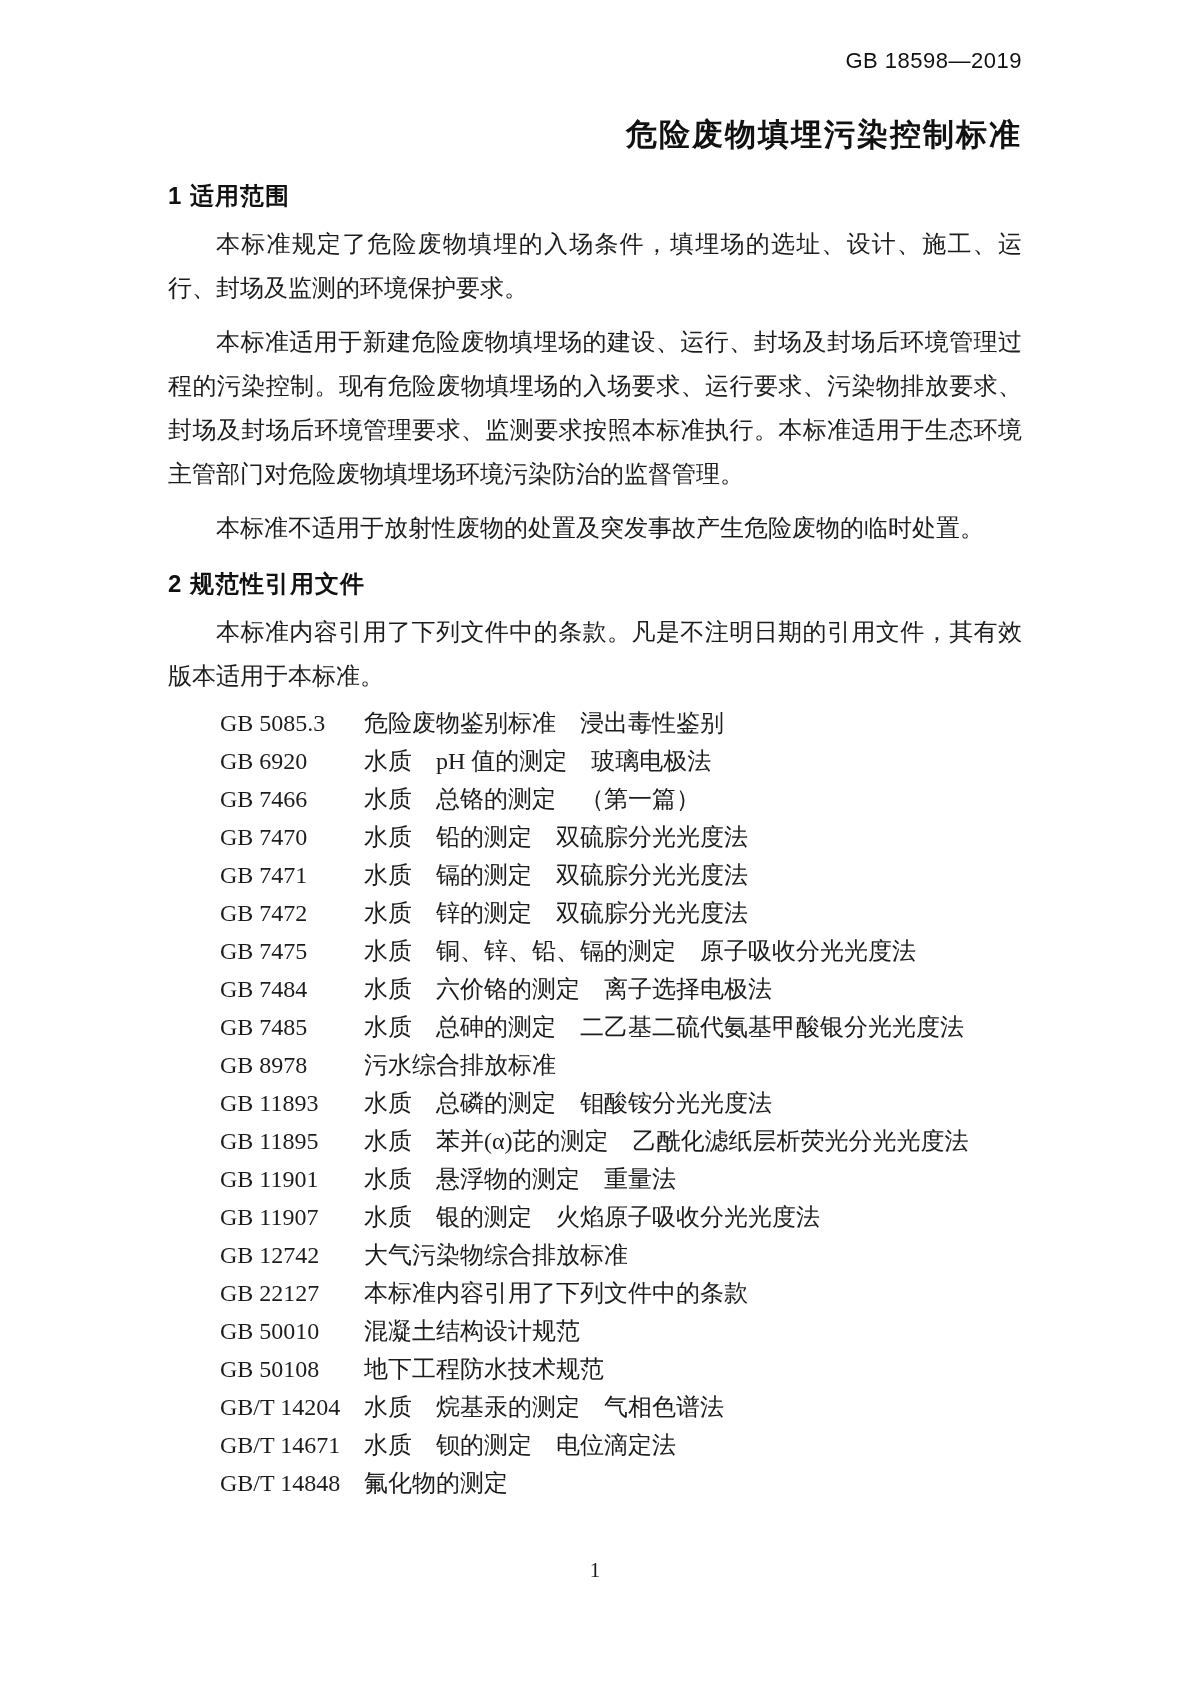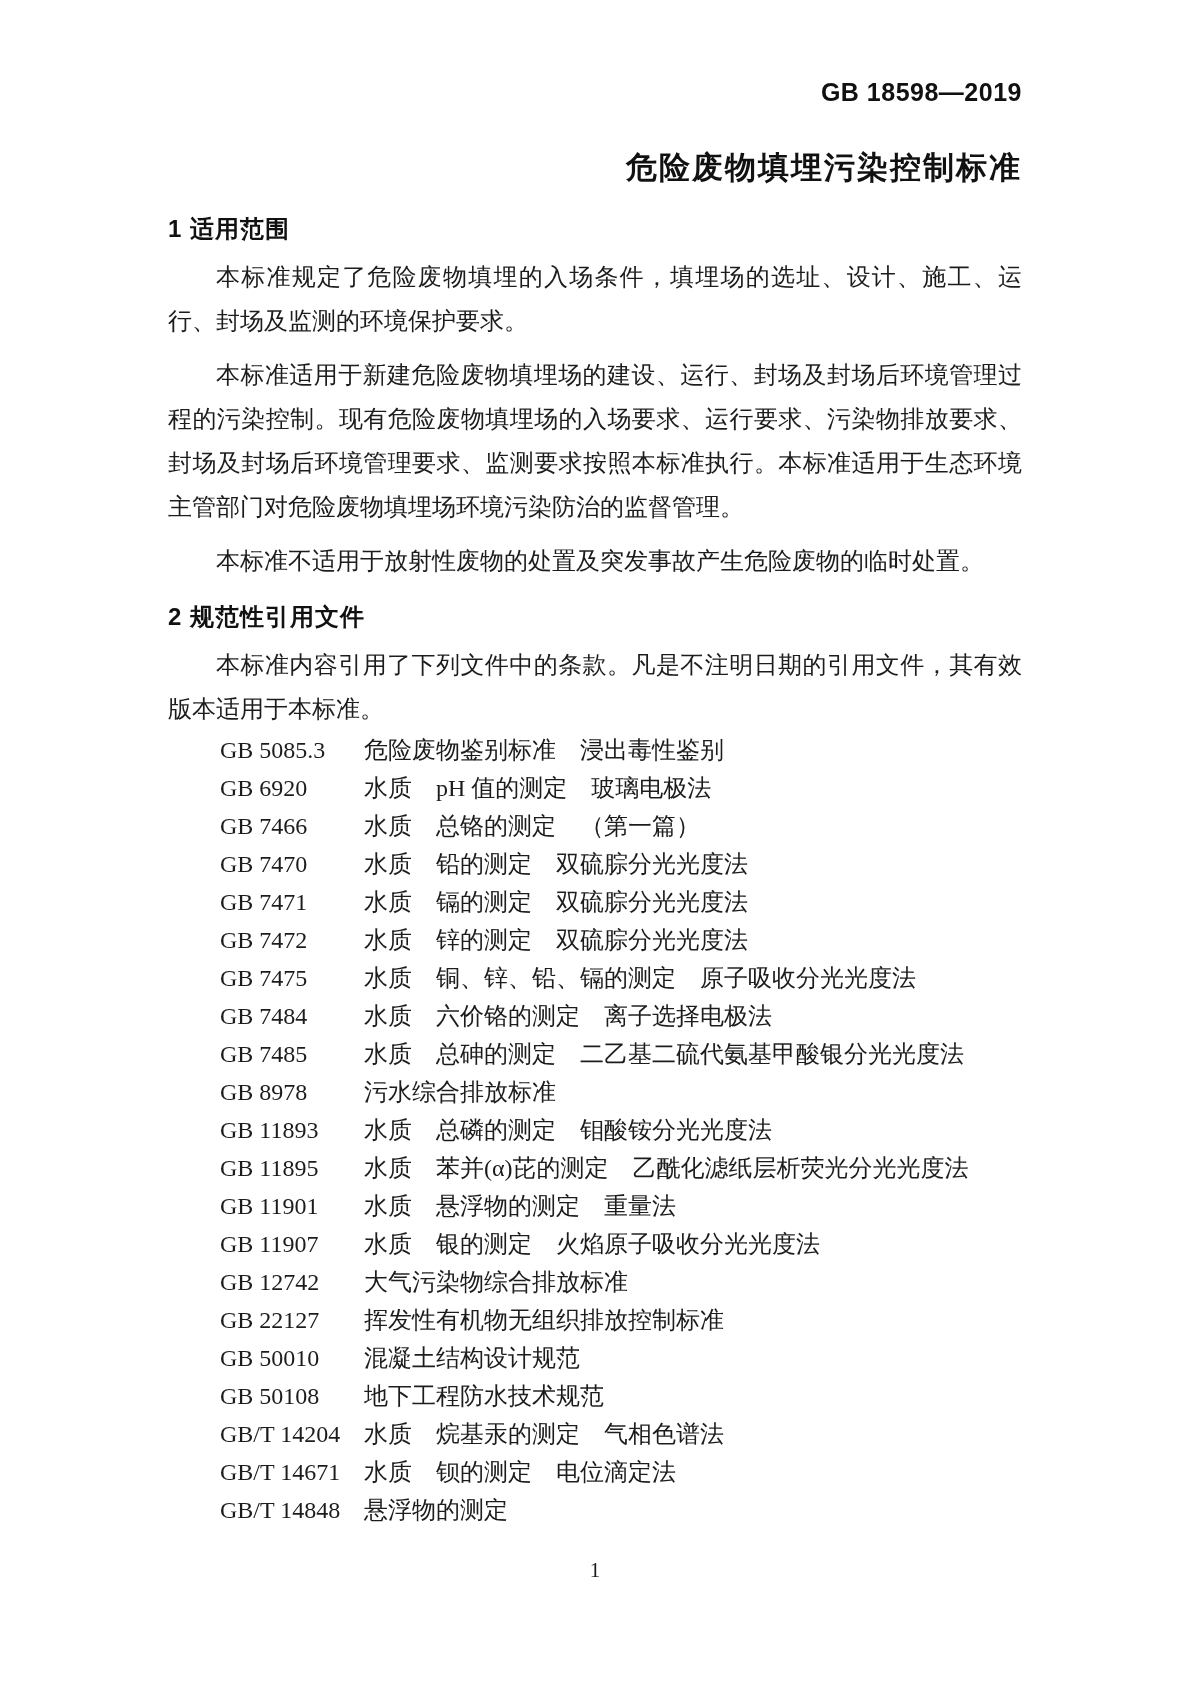--- a/index.html
+++ b/index.html
@@ -11,25 +11,25 @@
     -webkit-font-smoothing: antialiased;
   }
   .page {
     position: relative;
     width: 1190px; height: 1683px;
     padding: 0 168px;
     background: #ffffff;
     overflow: hidden;
   }
   .doc-header {
-    padding-top: 78px;
+    padding-top: 48px;
     text-align: right;
     font-family: "Liberation Sans", "DejaVu Sans", sans-serif;
-    font-weight: bold;
-    font-size: 25px;
+    font-weight: normal;
+    font-size: 22px;
     letter-spacing: 0.5px;
     color: #111111;
   }
   .doc-title {
     margin-top: 40px;
     text-align: right;
     font-family: "Liberation Sans", "DejaVu Sans", sans-serif;
     font-weight: bold;
     font-size: 31px;
     letter-spacing: 2px;
@@ -45,21 +45,21 @@
   }
   .sec-heading.second { margin-top: 18px; }
   .para {
     margin-top: 10px;
     font-size: 24px;
     line-height: 44px;
     text-align: justify;
     text-indent: 2em;
     color: #1c1c1c;
   }
-  .ref-list { }
+  .ref-list { margin-top: 6px; }
   .ref-row {
     display: flex;
     line-height: 38px;
     font-size: 24px;
     padding-left: 52px;
     color: #1c1c1c;
   }
   .ref-code {
     flex: 0 0 144px;
     white-space: pre;
@@ -171,21 +171,21 @@
         <span class="ref-title">水质　银的测定　火焰原子吸收分光光度法</span>
       </div>
 
       <div class="ref-row">
         <span class="ref-code">GB 12742</span>
         <span class="ref-title">大气污染物综合排放标准</span>
       </div>
 
       <div class="ref-row">
         <span class="ref-code">GB 22127</span>
-        <span class="ref-title">挥发性有机物无组织排放控制标准</span>
+        <span class="ref-title">本标准内容引用了下列文件中的条款</span>
       </div>
 
       <div class="ref-row">
         <span class="ref-code">GB 50010</span>
         <span class="ref-title">混凝土结构设计规范</span>
       </div>
 
       <div class="ref-row">
         <span class="ref-code">GB 50108</span>
         <span class="ref-title">地下工程防水技术规范</span>
@@ -196,19 +196,19 @@
         <span class="ref-title">水质　烷基汞的测定　气相色谱法</span>
       </div>
 
       <div class="ref-row">
         <span class="ref-code">GB/T 14671</span>
         <span class="ref-title">水质　钡的测定　电位滴定法</span>
       </div>
 
       <div class="ref-row">
         <span class="ref-code">GB/T 14848</span>
-        <span class="ref-title">悬浮物的测定</span>
+        <span class="ref-title">氟化物的测定</span>
       </div>
     </div>
 
   <div class="page-number">1</div>
 
 </div>
 
 </body></html>

